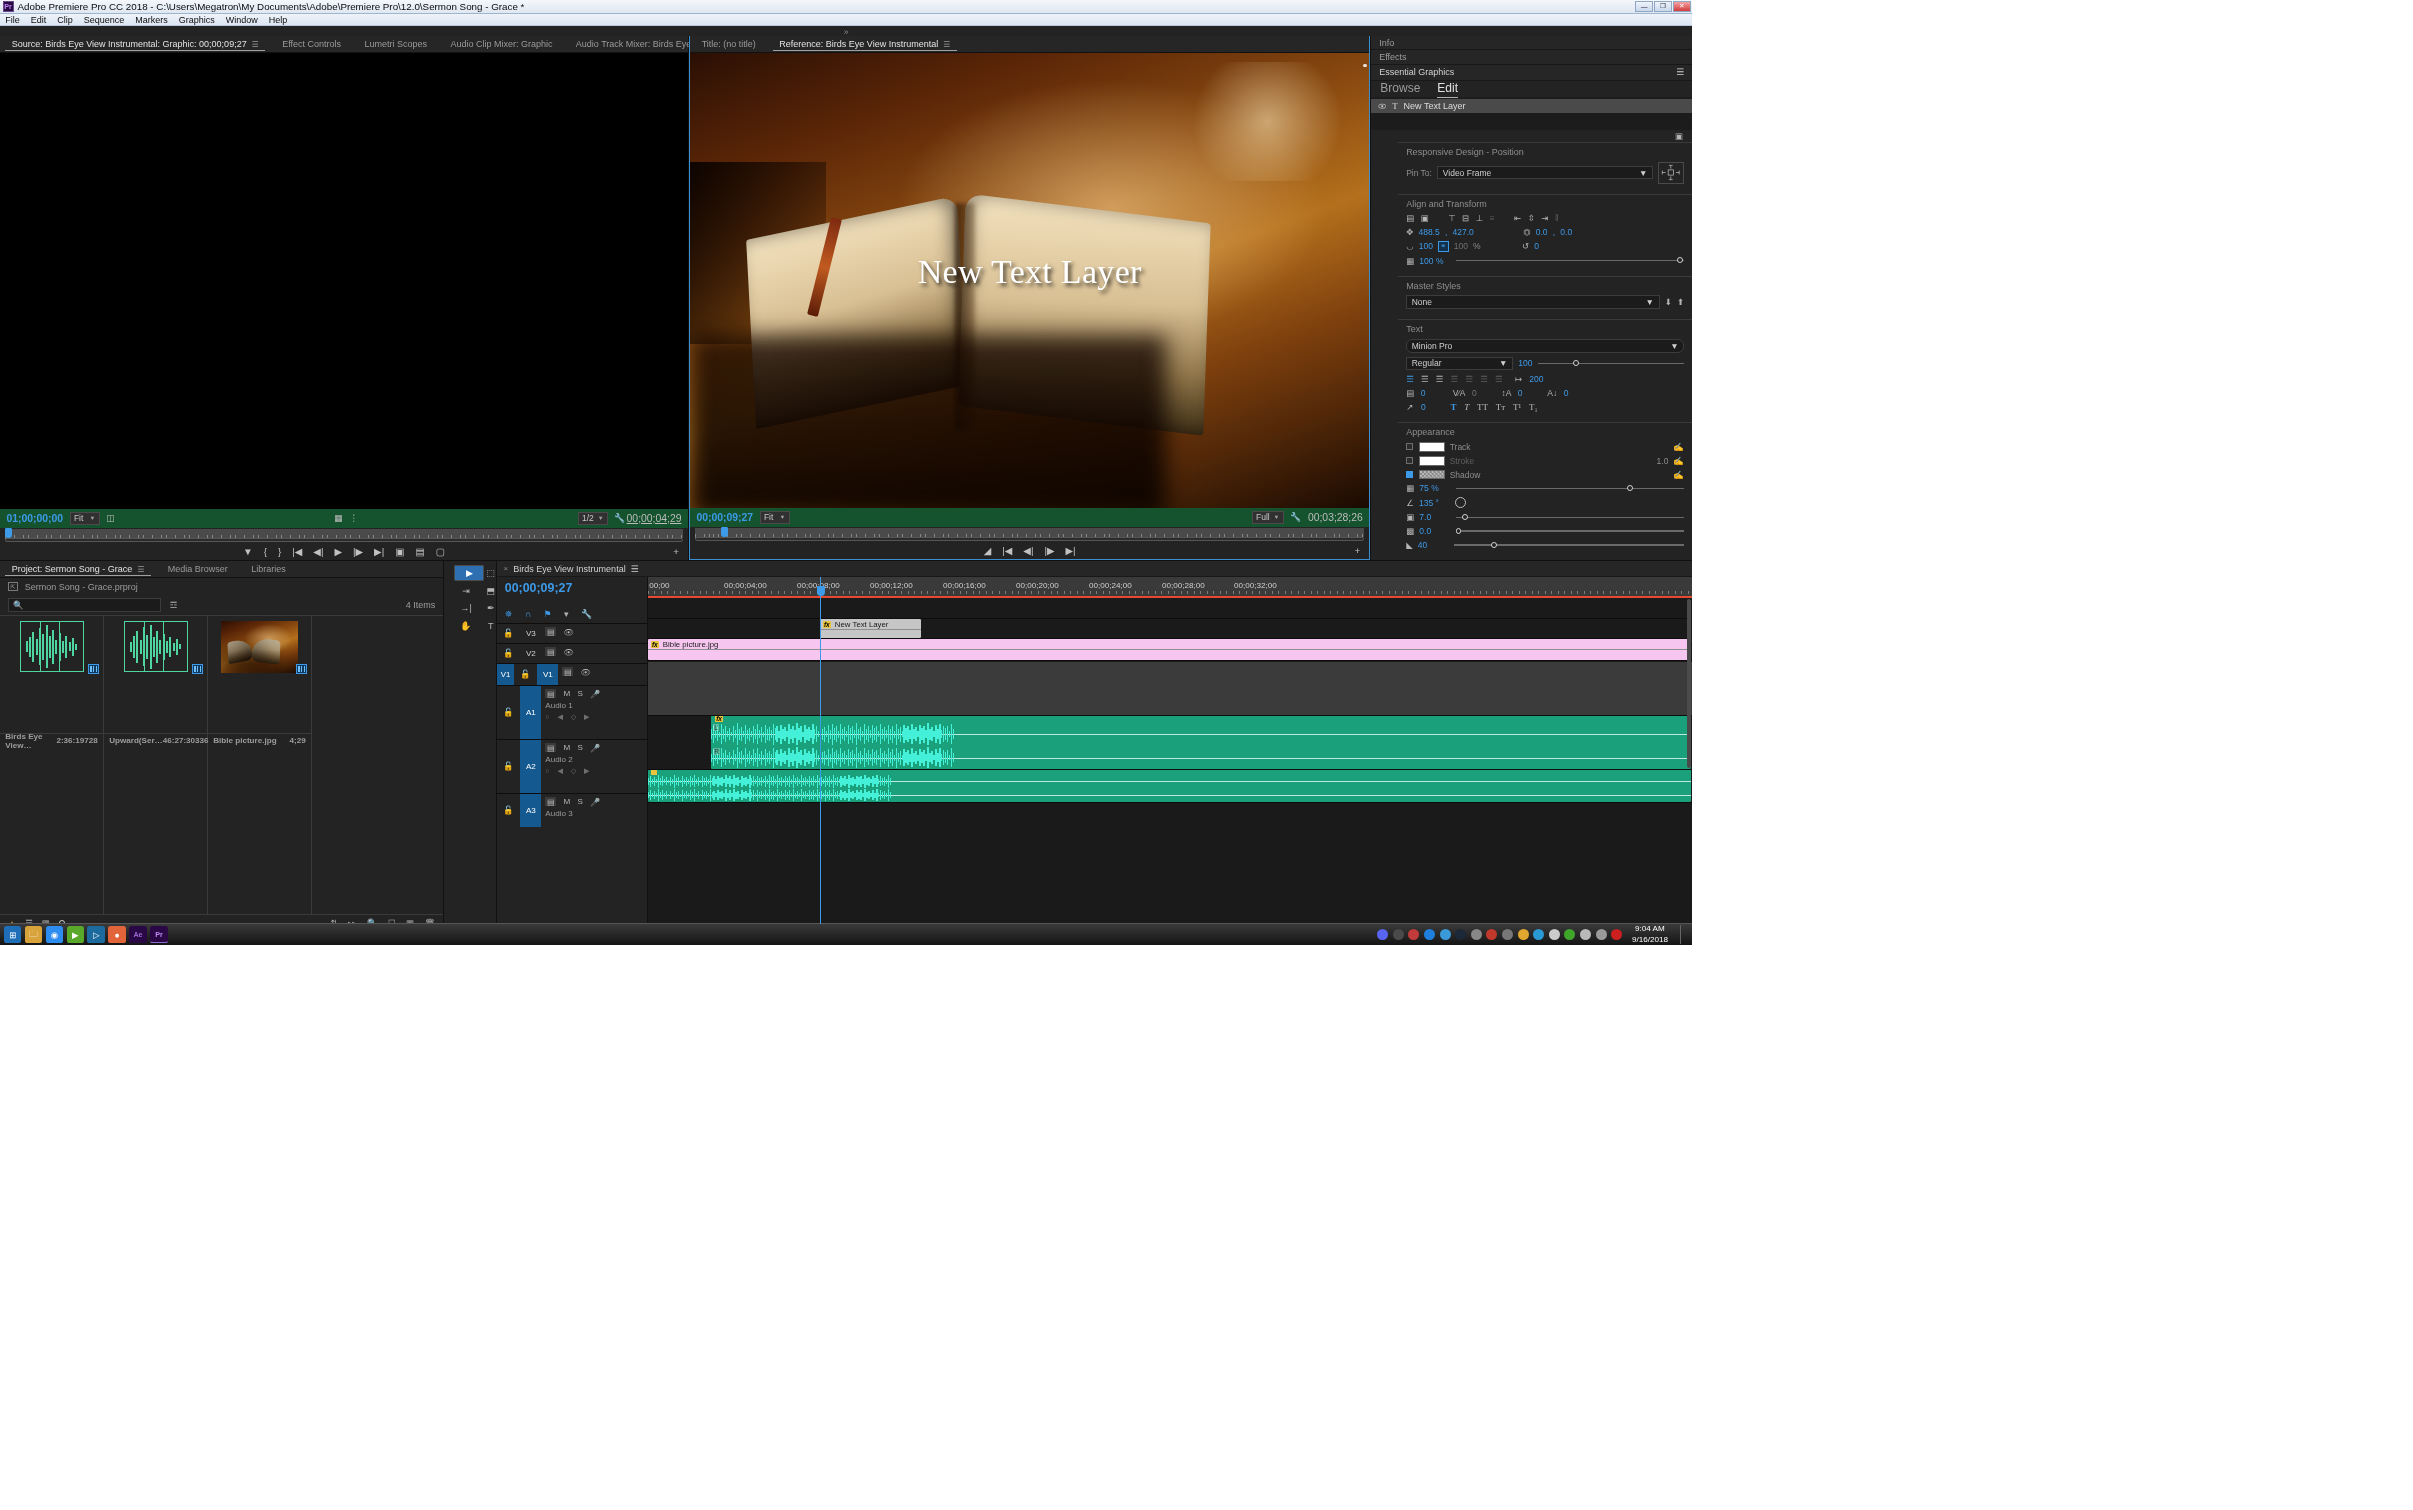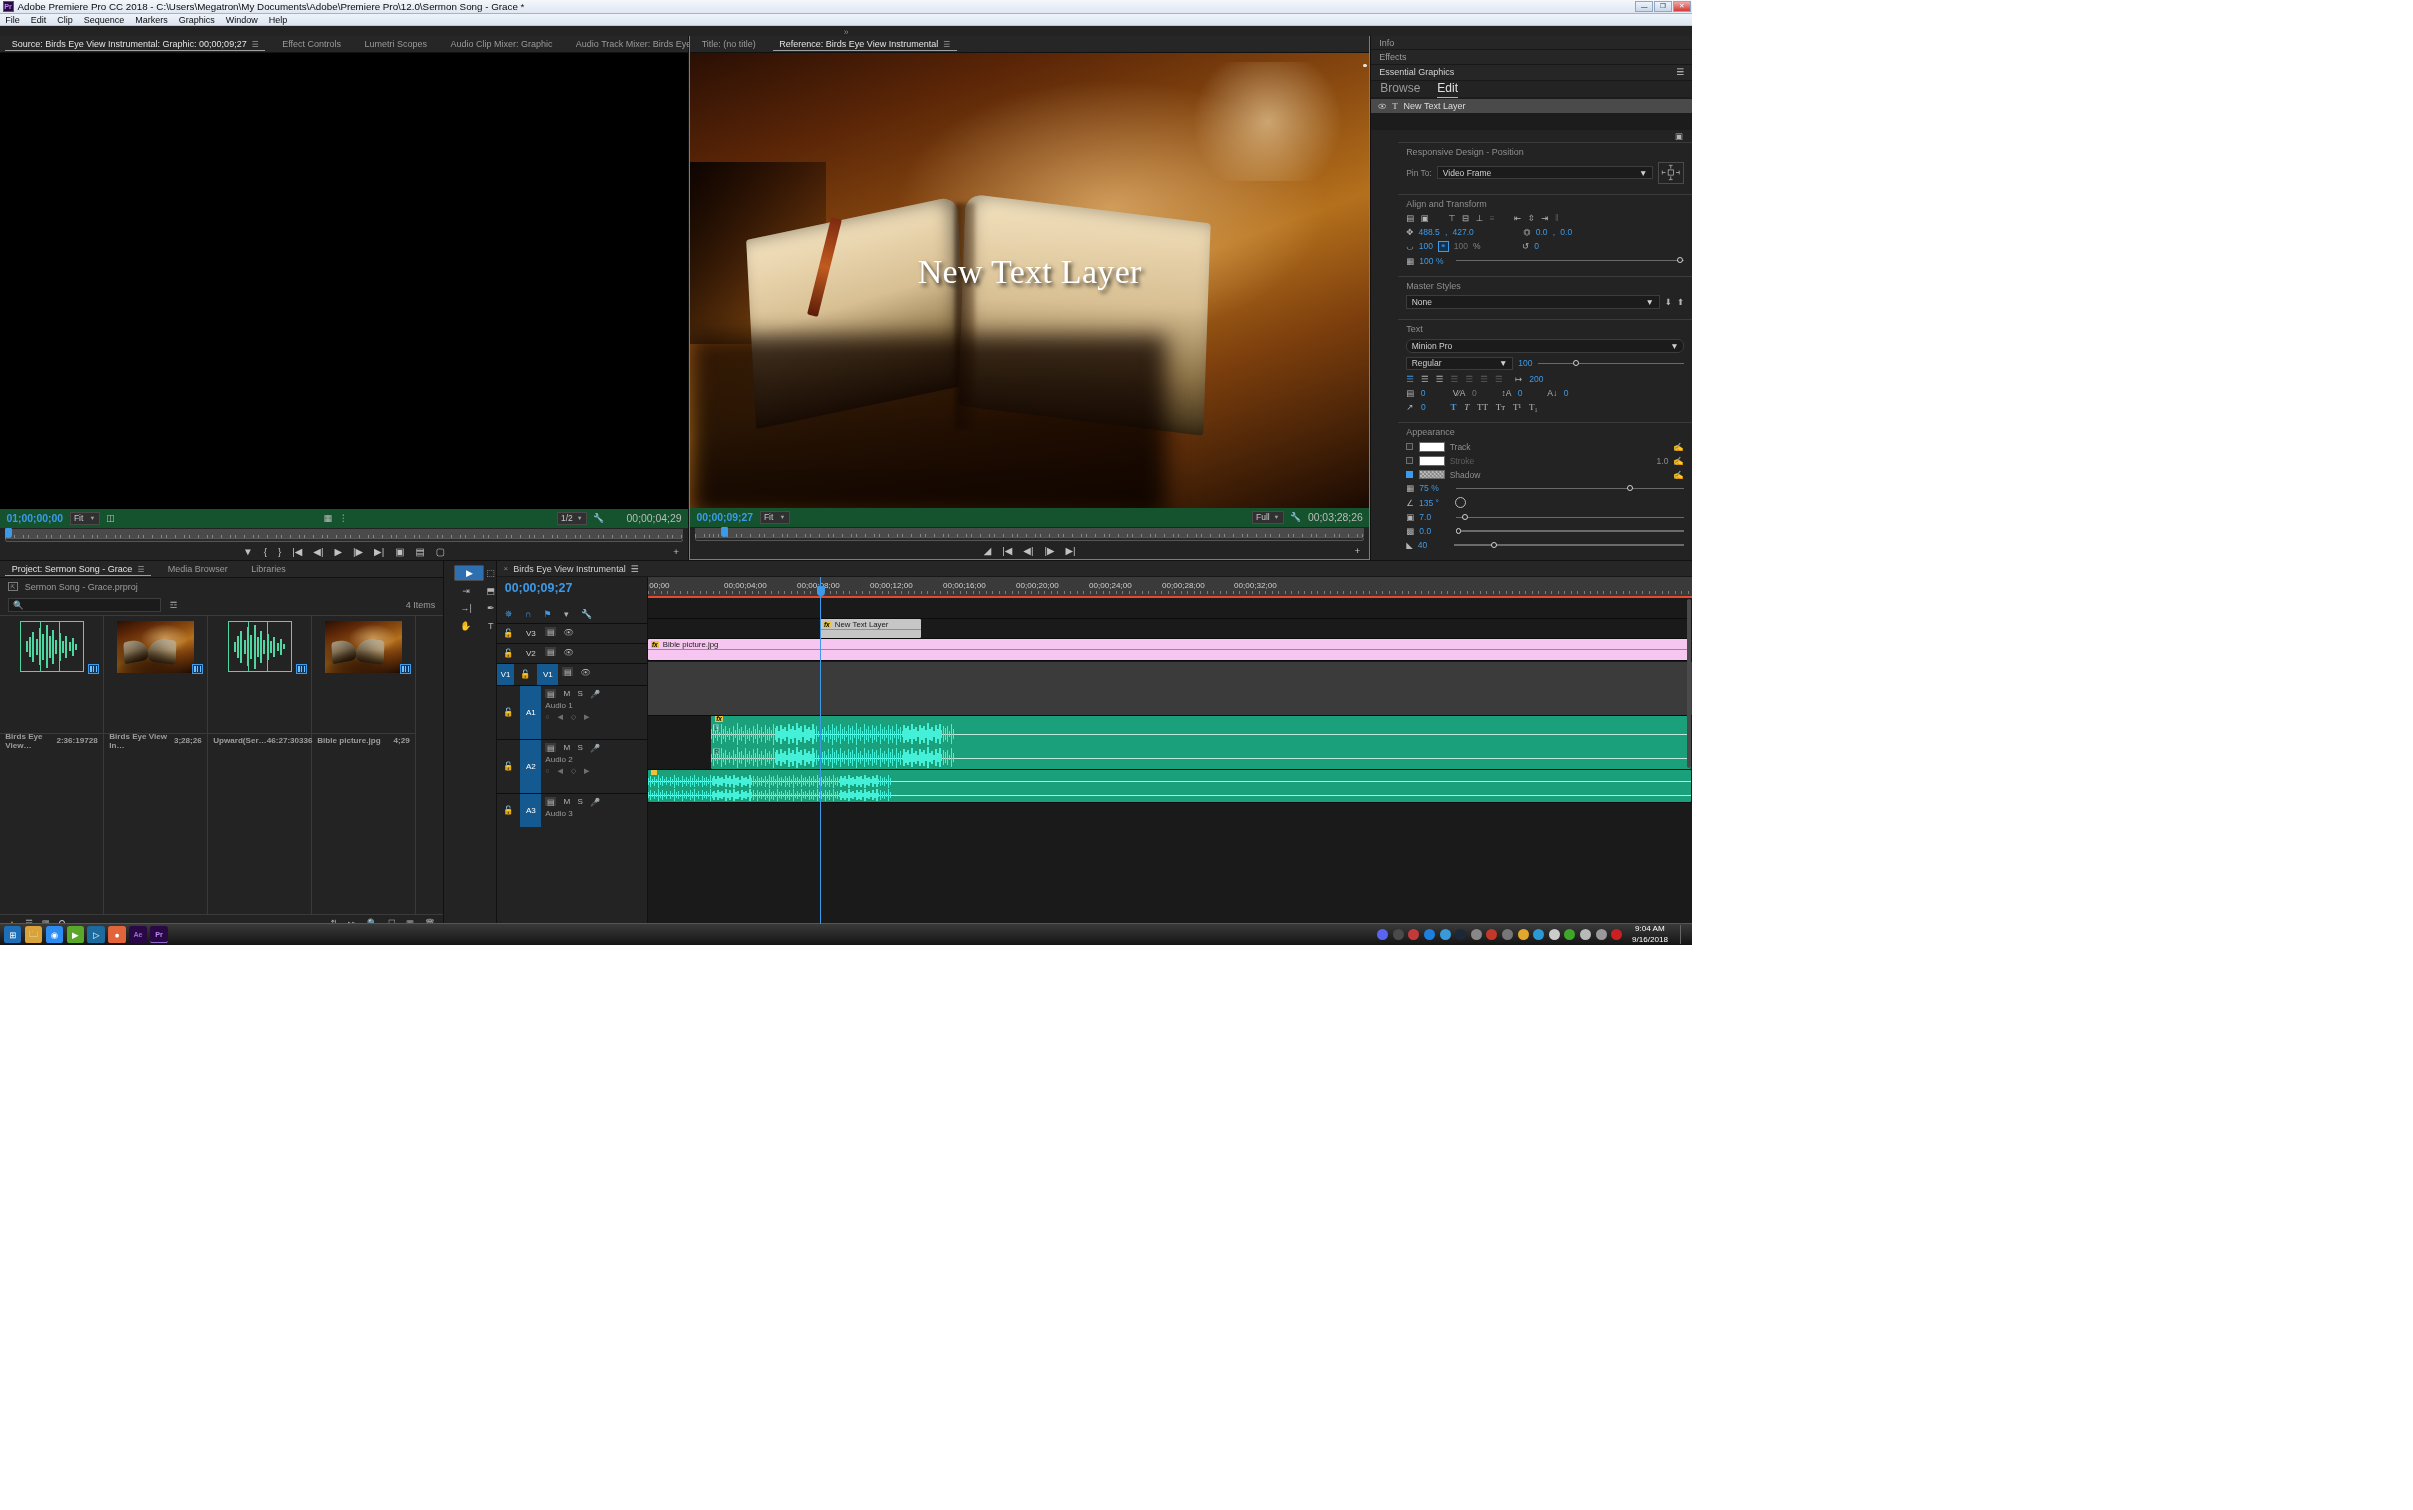--- a/index.html
+++ b/index.html
@@ -366,21 +366,21 @@
         <span class="iconbtn">◫</span>
         <span style="margin-left:auto;"></span>
         <span class="iconbtn">▦</span>
         <span class="iconbtn">⋮</span>
         <span style="margin-left:auto;"></span>
         <div class="sel">
           <span>1/2</span>
             <span class="cv">▼</span>
         </div>
         <span class="iconbtn">🔧</span>
-        <span class="tc right" style="margin-left:22px;">00;00;04;29</span>
+        <span class="tc right" style="margin-left:1px;text-decoration:underline;">00;00;04;29</span>
       </div>
 
       <div class="mon-scrub">
         <div class="scrub-track"></div>
         <div class="scrub-ticks"></div>
         <div class="playhead" style="left:5.2px;"></div>
         <div class="scrub-bar"></div>
       </div>
 
       <div class="mon-btnbar">
@@ -749,38 +749,20 @@
                 <i></i>
                 <i></i>
               </div>
           </div>
           <div class="thumbmeta">
             <span>Birds Eye View…</span>
             <span>2:36:19728</span>
           </div>
         </div>
 
-        <div class="thumbcell">
-          <div class="thumbbox">
-            <div class="thumb-img bible-img">
-              <div class="bk-left"></div>
-                <div class="bk-right"></div>
-                <div class="bk-shadow"></div>
-            </div>
-            <div class="badge">
-                <i></i>
-                <i></i>
-                <i></i>
-              </div>
-          </div>
-          <div class="thumbmeta">
-            <span>Birds Eye View In…</span>
-            <span>3;28;26</span>
-          </div>
-        </div>
 
         <div class="thumbcell">
           <div class="thumbbox">
             <div class="wave-ico">
               <div class="divider" style="left:32%"></div>
                 <div class="divider" style="left:62%"></div>
               <div class="bars">
                 <i style="height:20%"></i>
                   <i style="height:44%"></i>
                   <i style="height:66%"></i>

